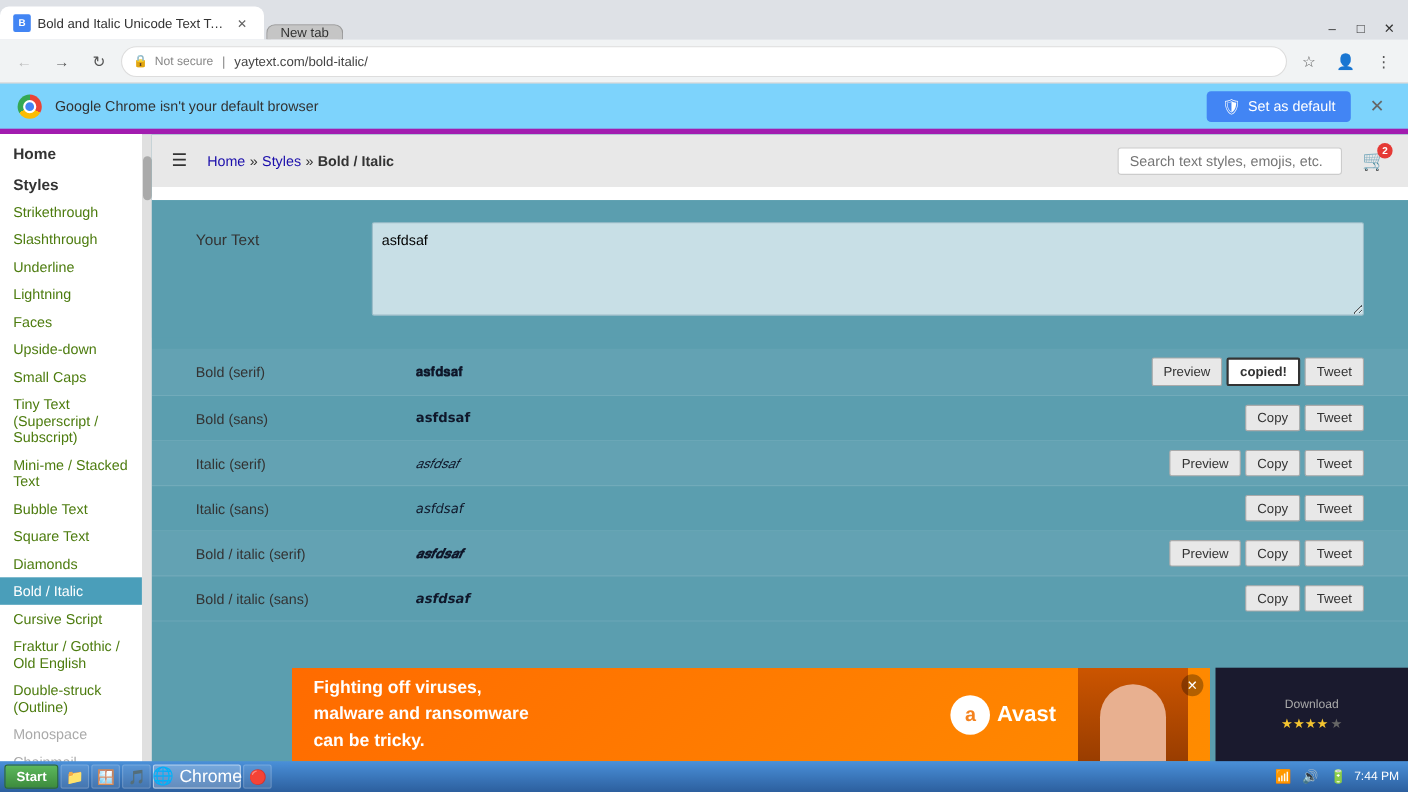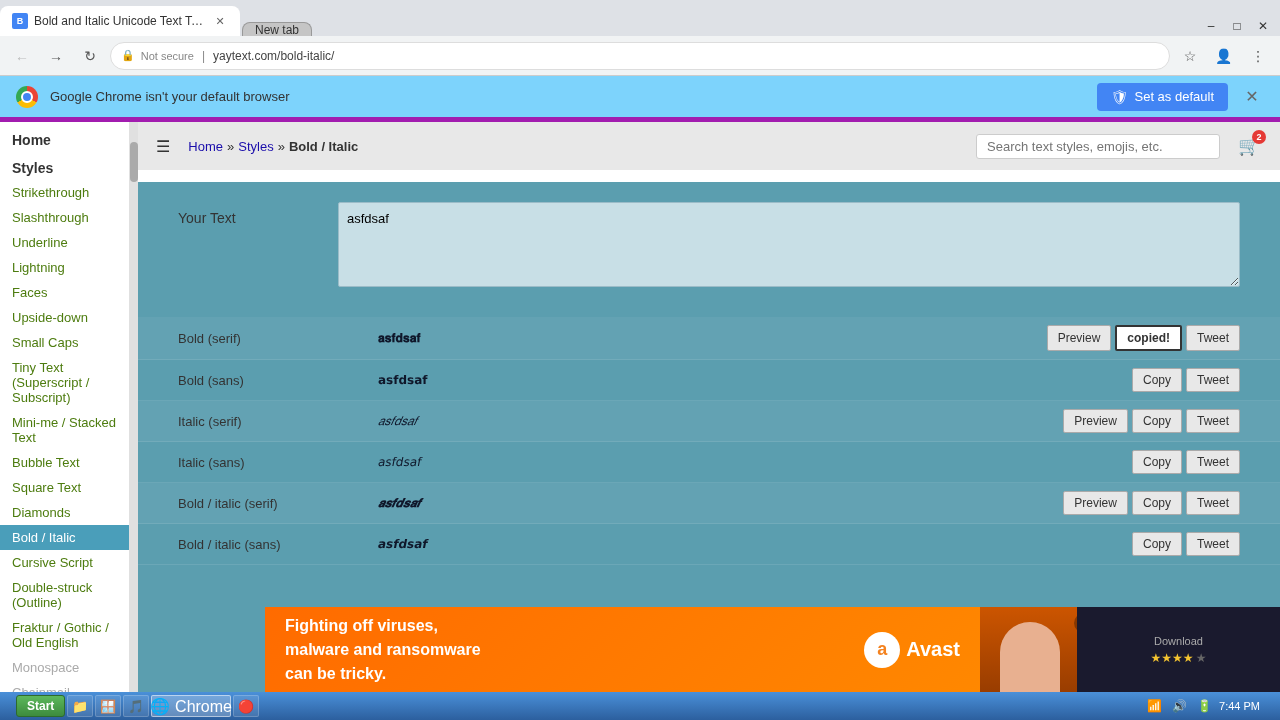--- a/index.html
+++ b/index.html
@@ -45,21 +45,21 @@
     .sidebar-section-title { padding: 6px 12px 4px; font-size: 14px; font-weight: bold; color: #333; }
     .sidebar-item { padding: 5px 12px; font-size: 13px; color: #4d7c0f; cursor: pointer; }
     .sidebar-item.active { background: #4a9eba; color: white; }
 
     
     .page-content { flex: 1; background: #5b9eaf; overflow-y: auto; }
     .hamburger-btn { color: #333; font-size: 16px; cursor: pointer; background: #e8e8e8; border: none; padding: 4px 6px; border-radius: 3px; margin-right: 8px; }
     .breadcrumb-link { color: #1a0dab; font-size: 13px; cursor: pointer; text-decoration: none; }
     .breadcrumb-sep { color: #333; font-size: 13px; }
     .breadcrumb-current { color: #333; font-size: 13px; font-weight: bold; }
-    .search-input { border: 1px solid #ccc; padding: 4px 10px; border-radius: 3px; font-size: 13px; width: 244px; }
+    .search-input { border: 1px solid #ccc; padding: 4px 10px; border-radius: 3px; font-size: 13px; width: 204px; }
     .cart-icon-btn { position: relative; width: 36px; height: 36px; display: flex; align-items: center; justify-content: center; cursor: pointer; color: #333; font-size: 18px; margin-left: 8px; }
     .cart-badge { position: absolute; top: 2px; right: 2px; background: #e53935; color: white; border-radius: 50%; width: 14px; height: 14px; font-size: 9px; display: flex; align-items: center; justify-content: center; font-weight: bold; }
 
     
     .text-input-section { background: #5b9eaf; padding: 20px 40px; }
     .text-input-row { display: flex; align-items: flex-start; gap: 20px; }
     .your-text-label { font-size: 14px; color: #333; font-weight: 500; width: 140px; flex-shrink: 0; padding-top: 8px; }
     .text-area { flex: 1; background: #c8dfe6; border: 1px solid #9bbcc8; padding: 8px; font-size: 13px; height: 85px; resize: vertical; border-radius: 2px; font-family: Arial, sans-serif; }
 
     
@@ -86,24 +86,24 @@
     .bold-italic-sans { font-weight: bold; font-style: italic; font-family: Arial, sans-serif; }
 
     
     .top-strip { background: #fff; height: 12px; }
 
     
     .ad-banner { position: fixed; bottom: 28px; left: 265px; right: 180px; height: 85px; background: linear-gradient(135deg, #ff6b00, #ff8c00); display: flex; align-items: center; padding: 0 20px; z-index: 100; }
     .ad-close { position: absolute; top: 6px; right: 6px; width: 20px; height: 20px; background: rgba(0,0,0,0.3); color: white; border-radius: 50%; display: flex; align-items: center; justify-content: center; cursor: pointer; font-size: 12px; }
 
     
-    .right-ad { position: fixed; right: 0; bottom: 28px; width: 203px; height: 85px; background: #1a1a2e; display: flex; align-items: center; justify-content: center; z-index: 100; }
-
-    
-    .taskbar { position: fixed; bottom: 0; left: 0; right: 0; height: 28px; background: linear-gradient(to bottom, #4a90d9, #2c5f9e); display: flex; align-items: center; padding: 0 16px; gap: 2px; z-index: 200; justify-content: flex-end; }
+    .right-ad { position: fixed; right: 0; bottom: 28px; width: 175px; height: 85px; background: #1a1a2e; display: flex; align-items: center; justify-content: center; z-index: 100; }
+
+    
+    .taskbar { position: fixed; bottom: 0; left: 0; right: 0; height: 28px; background: linear-gradient(to bottom, #4a90d9, #2c5f9e); display: flex; align-items: center; padding: 0 4px; gap: 2px; z-index: 200; justify-content: flex-end; }
     .start-btn { background: linear-gradient(to bottom, #5cb85c, #3d8b3d); color: white; border: 1px solid #2d6b2d; padding: 2px 10px; font-size: 12px; font-weight: bold; border-radius: 3px; cursor: pointer; height: 22px; }
     .taskbar-icon { width: 26px; height: 22px; background: rgba(255,255,255,0.1); border: 1px solid rgba(255,255,255,0.2); display: flex; align-items: center; justify-content: center; cursor: pointer; font-size: 13px; border-radius: 2px; }
     .taskbar-spacer { flex: 1; }
     .taskbar-right { display: flex; align-items: center; gap: 4px; padding-right: 4px; }
     .sys-icon { font-size: 12px; color: white; cursor: pointer; padding: 0 3px; }
     .time-display { color: white; font-size: 11px; text-align: right; line-height: 1.3; }
     .taskbar-active { background: rgba(255,255,255,0.25); border: 1px solid rgba(255,255,255,0.5); }
   </style>
 </head>
 <body>
@@ -165,22 +165,22 @@
       <div class="sidebar-item">Faces</div>
       <div class="sidebar-item">Upside-down</div>
       <div class="sidebar-item">Small Caps</div>
       <div class="sidebar-item">Tiny Text (Superscript / Subscript)</div>
       <div class="sidebar-item">Mini-me / Stacked Text</div>
       <div class="sidebar-item">Bubble Text</div>
       <div class="sidebar-item">Square Text</div>
       <div class="sidebar-item">Diamonds</div>
       <div class="sidebar-item active">Bold / Italic</div>
       <div class="sidebar-item">Cursive Script</div>
+      <div class="sidebar-item">Fraktur / Gothic / Old English</div>
       <div class="sidebar-item">Double-struck (Outline)</div>
-      <div class="sidebar-item">Fraktur / Gothic / Old English</div>
       <div class="sidebar-item" style="color:#aaa;">Monospace</div>
       <div class="sidebar-item" style="color:#aaa;">Chainmail</div>
       <div class="sidebar-item" style="color:#aaa;">Do Not Enter</div>
 
     </div>
 
     <div style="width:8px;background:#e0e0e0;flex-shrink:0;">
       <div style="width:8px;height:40px;background:#aaa;border-radius:4px;margin-top:20px;"></div>
     </div>
 

